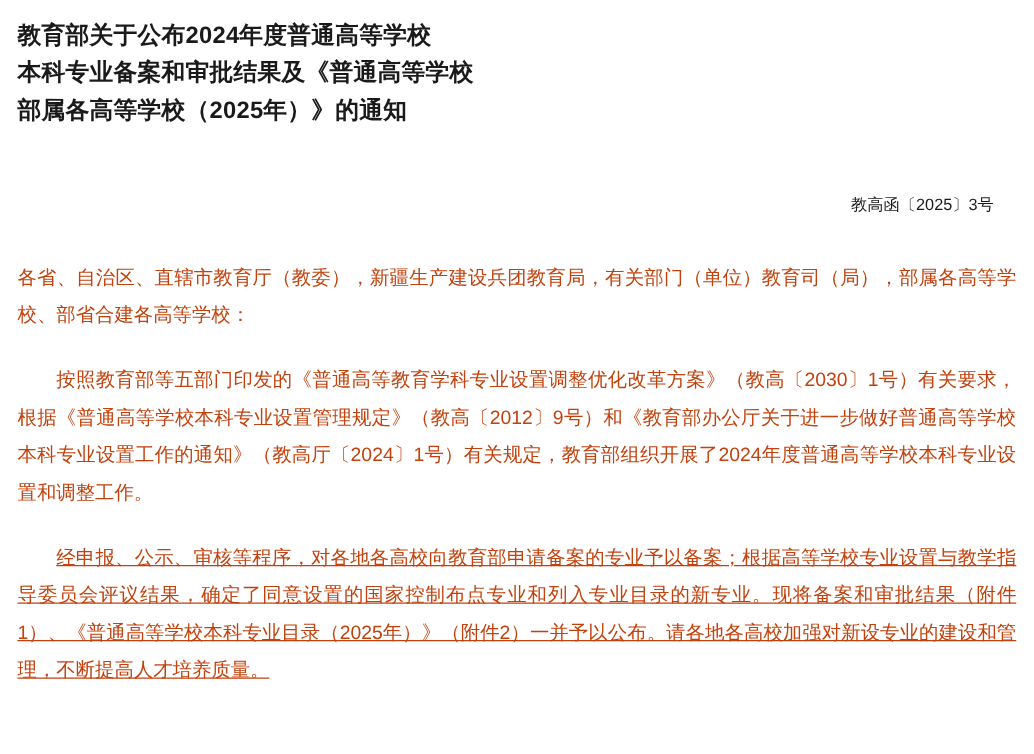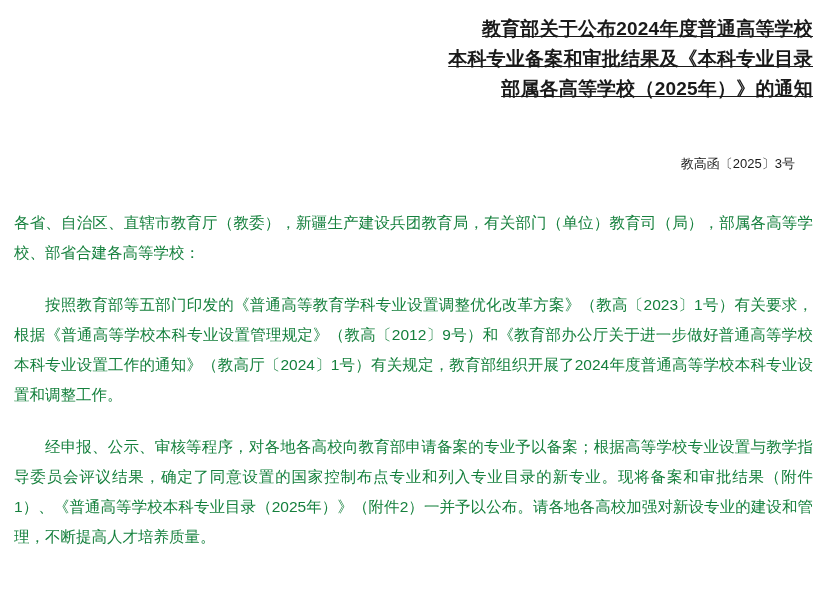--- a/index.html
+++ b/index.html
@@ -17,22 +17,21 @@
   .page {
     position: relative;
     width: 827px;
     height: 603px;
     box-sizing: border-box;
     padding: 0 14px;
     background: #fff;
   }
   .title-block {
     padding-top: 14px;
-    text-align: right;
-    text-decoration: underline;
+    text-align: left;
   }
   .title-line {
     font-size: 19px;
     font-weight: bold;
     line-height: 30px;
     letter-spacing: 0.2px;
     color: #1a1a1a;
   }
   .doc-number {
     margin-top: 48px;
@@ -43,42 +42,43 @@
     color: #1a1a1a;
   }
   .body-block {
     margin-top: 32px;
   }
   .para {
     font-size: 15.5px;
     line-height: 30px;
     text-align: justify;
     text-justify: inter-ideograph;
-    color: #15803d;
+    color: #c2410c;
     margin: 0 0 22px 0;
   }
   .para.indent {
     text-indent: 2em;
   }
   .para.tight {
     margin-bottom: 0;
+    text-decoration: underline;
   }
 </style>
 </head>
 <body>
 
 <div class="page">
 
   <div class="title-block">
     <div class="title-line">教育部关于公布2024年度普通高等学校</div>
-    <div class="title-line">本科专业备案和审批结果及《本科专业目录</div>
+    <div class="title-line">本科专业备案和审批结果及《普通高等学校</div>
     <div class="title-line">部属各高等学校（2025年）》的通知</div>
   </div>
 
   <div class="doc-number">教高函〔2025〕3号</div>
 
   <div class="body-block">
     <p class="para">各省、自治区、直辖市教育厅（教委），新疆生产建设兵团教育局，有关部门（单位）教育司（局），部属各高等学校、部省合建各高等学校：</p>
-    <p class="para indent">按照教育部等五部门印发的《普通高等教育学科专业设置调整优化改革方案》（教高〔2023〕1号）有关要求，根据《普通高等学校本科专业设置管理规定》（教高〔2012〕9号）和《教育部办公厅关于进一步做好普通高等学校本科专业设置工作的通知》（教高厅〔2024〕1号）有关规定，教育部组织开展了2024年度普通高等学校本科专业设置和调整工作。</p>
+    <p class="para indent">按照教育部等五部门印发的《普通高等教育学科专业设置调整优化改革方案》（教高〔2030〕1号）有关要求，根据《普通高等学校本科专业设置管理规定》（教高〔2012〕9号）和《教育部办公厅关于进一步做好普通高等学校本科专业设置工作的通知》（教高厅〔2024〕1号）有关规定，教育部组织开展了2024年度普通高等学校本科专业设置和调整工作。</p>
     <p class="para indent tight">经申报、公示、审核等程序，对各地各高校向教育部申请备案的专业予以备案；根据高等学校专业设置与教学指导委员会评议结果，确定了同意设置的国家控制布点专业和列入专业目录的新专业。现将备案和审批结果（附件1）、《普通高等学校本科专业目录（2025年）》（附件2）一并予以公布。请各地各高校加强对新设专业的建设和管理，不断提高人才培养质量。</p>
   </div>
 
 </div>
 
 </body></html>

